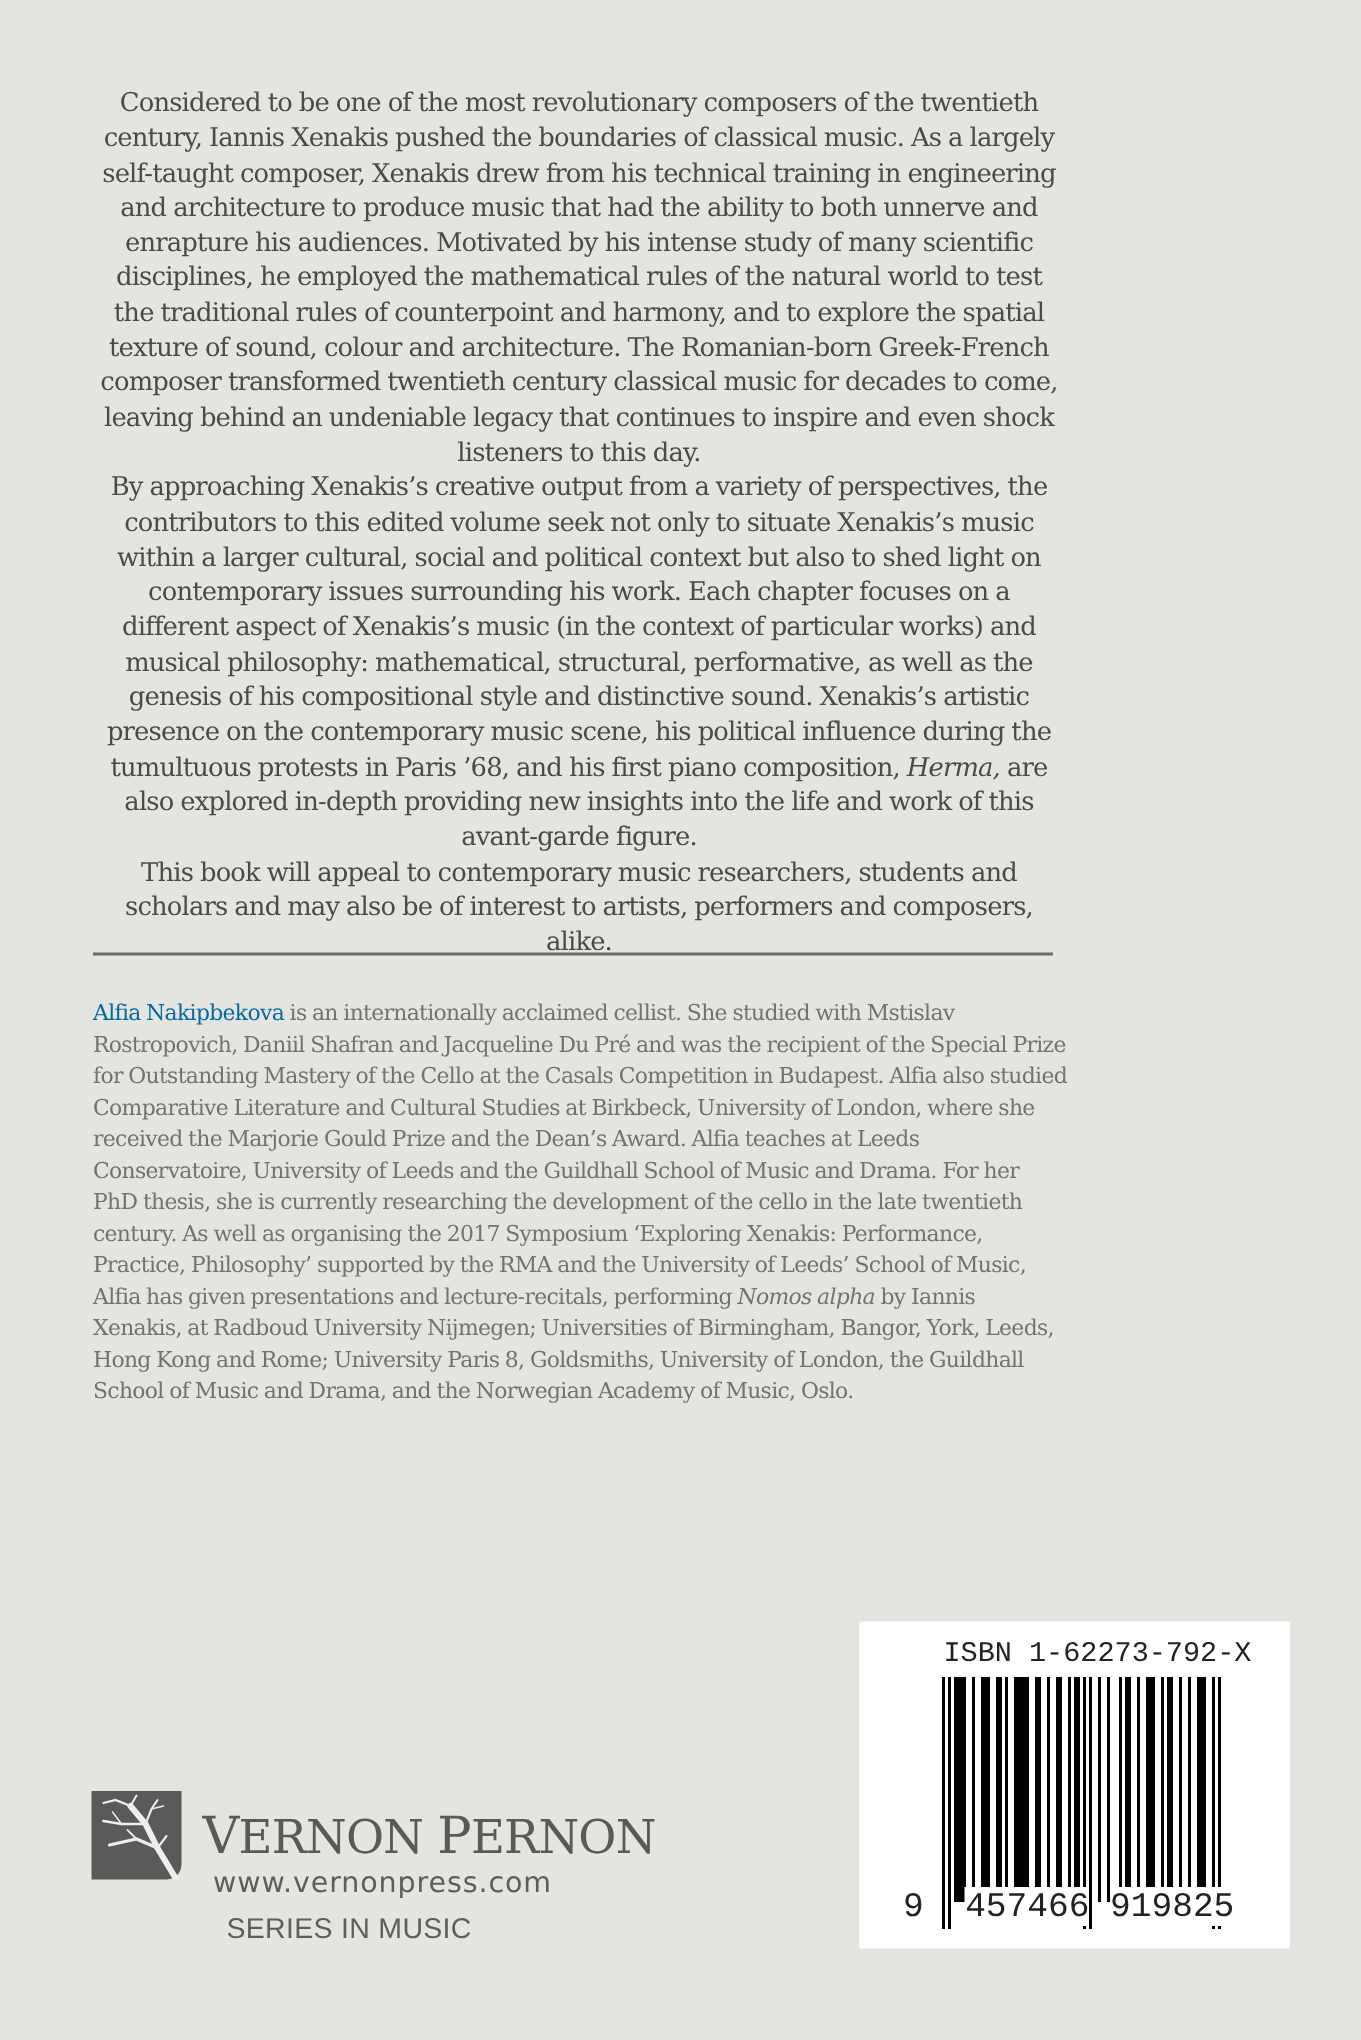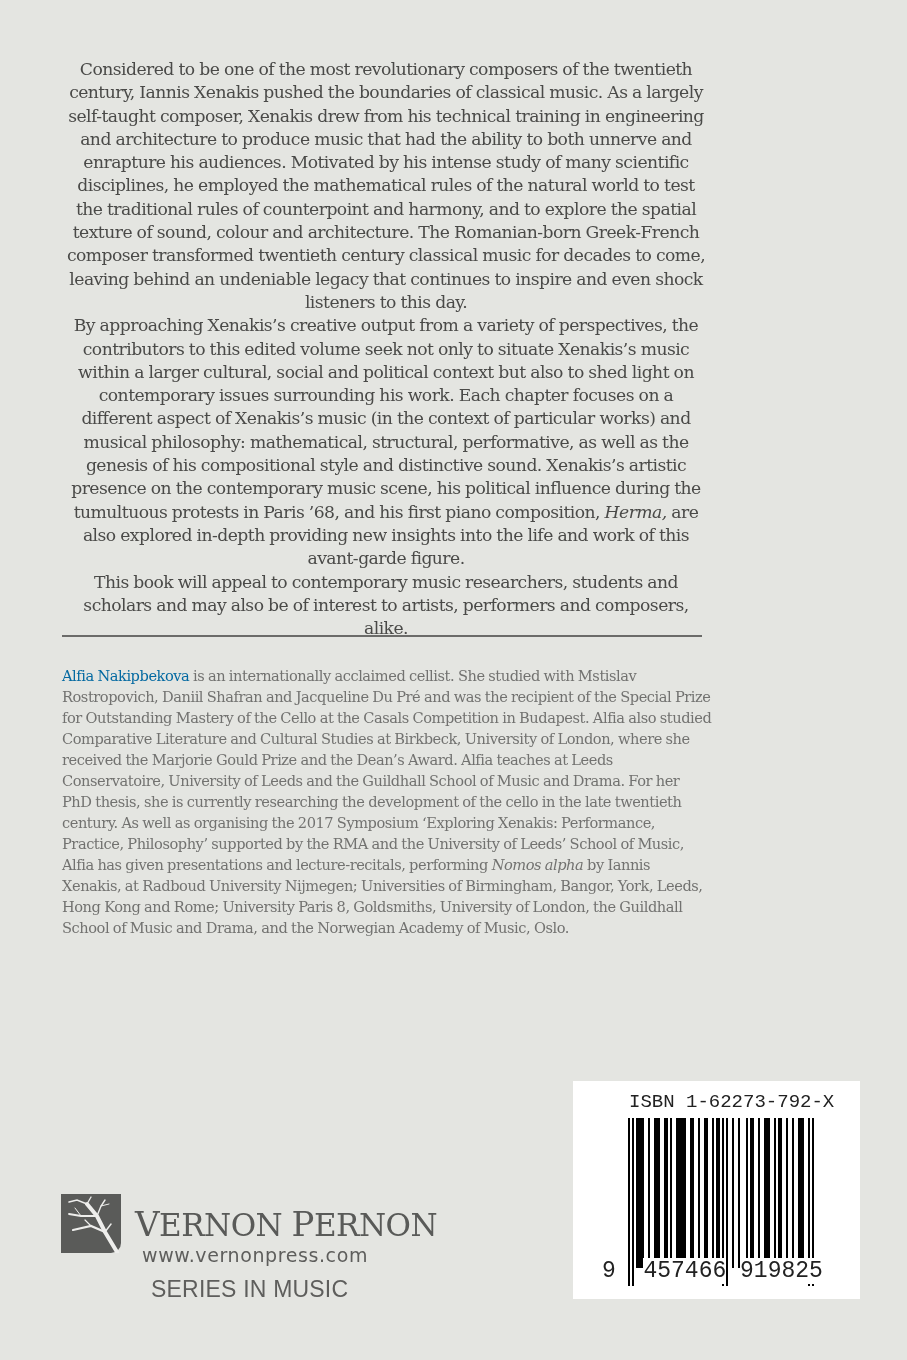--- a/index.html
+++ b/index.html
@@ -8,21 +8,21 @@
   .blurb p { margin:0; }
   .rule { position:absolute; left:62px; top:635px; width:640px; height:2px; background:#6b6b69; }
   .bio { position:absolute; left:62px; top:665px; width:650px; font-family:"DejaVu Serif", serif; font-size:14.6px; line-height:21px; color:#727270; letter-spacing:-0.45px; word-spacing:-0.5px; }
   .bio p { margin:0; }
   .bio .author { font-weight:normal; color:#0369a1; }
   em { font-style:italic; }
   .logo { position:absolute; left:61px; top:1194px; width:60px; height:59px; background:#5a5b59; border-bottom-right-radius:10px; }
   .press-name { position:absolute; left:135px; top:1204px; font-family:"DejaVu Serif", serif; color:#595a58; font-size:34px; letter-spacing:-0.5px; line-height:40px; }
   .press-name .sc { font-size:31px; }
   .press-url { position:absolute; left:142px; top:1244px; font-family:"DejaVu Sans", sans-serif; font-size:19px; color:#5e5e5c; letter-spacing:0.6px; }
-  .series { position:absolute; left:151px; top:1276px; font-family:"Liberation Sans", sans-serif; font-size:23px; color:#5e5e5c; letter-spacing:0.2px; }
+  .series { position:absolute; left:151px; top:1276px; font-family:"Liberation Sans", sans-serif; font-size:19px; color:#5e5e5c; letter-spacing:0.2px; }
   .barcode-box { position:absolute; left:573px; top:1081px; width:287px; height:218px; background:#ffffff; }
   .isbn-top { position:absolute; left:56px; top:10px; font-family:"Liberation Mono", monospace; font-size:19px; color:#222; letter-spacing:0px; }
   .bars { position:absolute; left:55px; top:37px; height:168px; width:190px; }
   .ean { position:absolute; left:29px; top:177px; font-family:"Liberation Mono", monospace; font-size:23px; color:#222; background:transparent; }
   .ean span { background:#fff; }
 </style>
 </head>
 <body>
 
 <div class="blurb">

